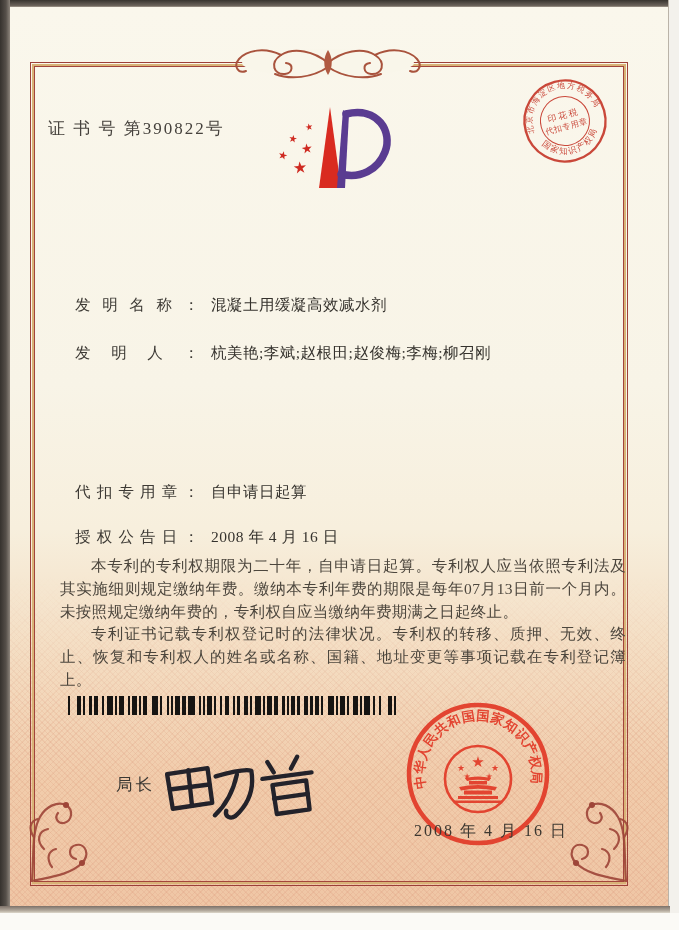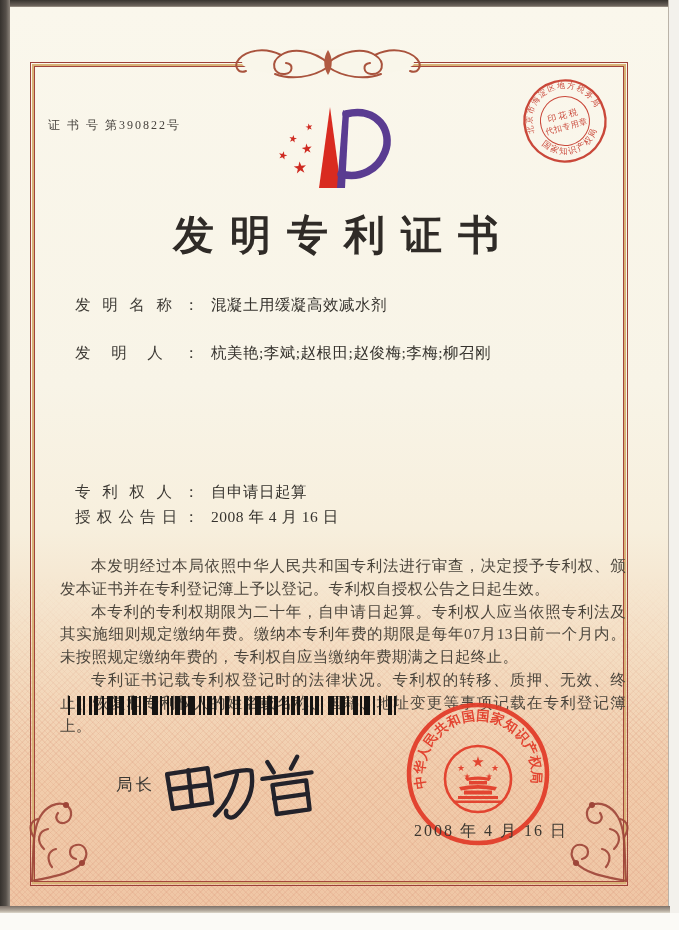--- a/index.html
+++ b/index.html
@@ -32,21 +32,21 @@
   
   .frame{position:absolute;left:20px;top:55px;width:596px;height:822px;border:1px solid #9d4038;}
   .frame .mid{position:absolute;inset:1px;border:2px solid #d8b377;}
   .frame .inner{position:absolute;inset:3px;border:1px solid #a3453c;}
   .ornament{position:absolute;pointer-events:none;}
   .orn-top{left:208px;top:38px;}
   .orn-bl{left:12px;top:780px;}
   .orn-br{left:536px;top:780px;transform:scaleX(-1);}
 
   
-  .cert-no{position:absolute;left:38px;top:110px;font-size:12px;letter-spacing:2px;color:#46423d;}
+  .cert-no{position:absolute;left:38px;top:110px;font-size:17px;letter-spacing:2px;color:#46423d;}
   .logo{position:absolute;left:258px;top:85px;width:160px;height:110px;}
   .title{position:absolute;left:20px;top:201px;width:596px;text-align:center;
     font-size:41px;font-weight:700;letter-spacing:16px;padding-left:16px;color:#2f2b27;}
 
   
   .field-row{position:absolute;left:65px;height:22px;white-space:nowrap;font-size:15.5px;color:#3a3732;}
   .field-label{display:inline-block;width:124px;text-align:justify;text-align-last:justify;
     -moz-text-align-last:justify;vertical-align:top;color:#3d3a35;}
   .field-value{margin-left:12px;letter-spacing:0.5px;color:#35322d;}
 
@@ -134,37 +134,35 @@
       <text x="25" y="50" font-size="10" transform="rotate(10 25 47)">★</text>
       <text x="39" y="61" font-size="13" transform="rotate(-8 39 57)">★</text>
       <text x="15" y="67" font-size="11" transform="rotate(14 15 63)">★</text>
       <text x="32" y="81" font-size="16" transform="rotate(-6 32 76)">★</text>
     </g>
     <polygon points="62,15 73,96 51,96" fill="#d92b20"></polygon>
     <polygon points="75,18 81,22 77,96 69,96" fill="#5a3c91"></polygon>
     <path d="M78,22 C110,14 125,40 117,60 C110,78 92,87 73,82" fill="none" stroke="#5a3c91" stroke-width="7.5" stroke-linecap="round"></path>
   </svg>
 
-  <div class="title">发明专利证书</div>
 
   <div class="field-row" style="top:288px">
     <span class="field-label">发明名称：</span><span class="field-value">混凝土用缓凝高效减水剂</span>
   </div>
   <div class="field-row" style="top:336px">
     <span class="field-label">发明人：</span><span class="field-value">杭美艳;李斌;赵根田;赵俊梅;李梅;柳召刚</span>
   </div>
   <div class="field-row" style="top:475px">
-    <span class="field-label">专利权人：</span><span class="field-value">自申请日起算</span>
-  </div>
-  <div class="field-row" style="top:500px">
+    <span class="field-label">代扣专用章：</span><span class="field-value">自申请日起算</span>
+  </div>
+  <div class="field-row" style="top:520px">
     <span class="field-label">授权公告日：</span><span class="field-value">2008 年 4 月 16 日</span>
   </div>
 
   <div class="paras">
-    <p>本发明经过本局依照中华人民共和国专利法进行审查，决定授予专利权、颁发本证书并在专利登记簿上予以登记。专利权自授权公告之日起生效。</p>
     <p>本专利的专利权期限为二十年，自申请日起算。专利权人应当依照专利法及其实施细则规定缴纳年费。缴纳本专利年费的期限是每年07月13日前一个月内。未按照规定缴纳年费的，专利权自应当缴纳年费期满之日起终止。</p>
     <p>专利证书记载专利权登记时的法律状况。专利权的转移、质押、无效、终止、恢复和专利权人的姓名或名称、国籍、地址变更等事项记载在专利登记簿上。</p>
   </div>
 
   <div class="barcode" id="barcode">
       <div class="b" style="width: 2.15px;"></div>
       <div class="s" style="width: 6.45px;"></div>
       <div class="b" style="width: 4.3px;"></div>
       <div class="s" style="width: 2.15px;"></div>
       <div class="b" style="width: 2.15px;"></div>

